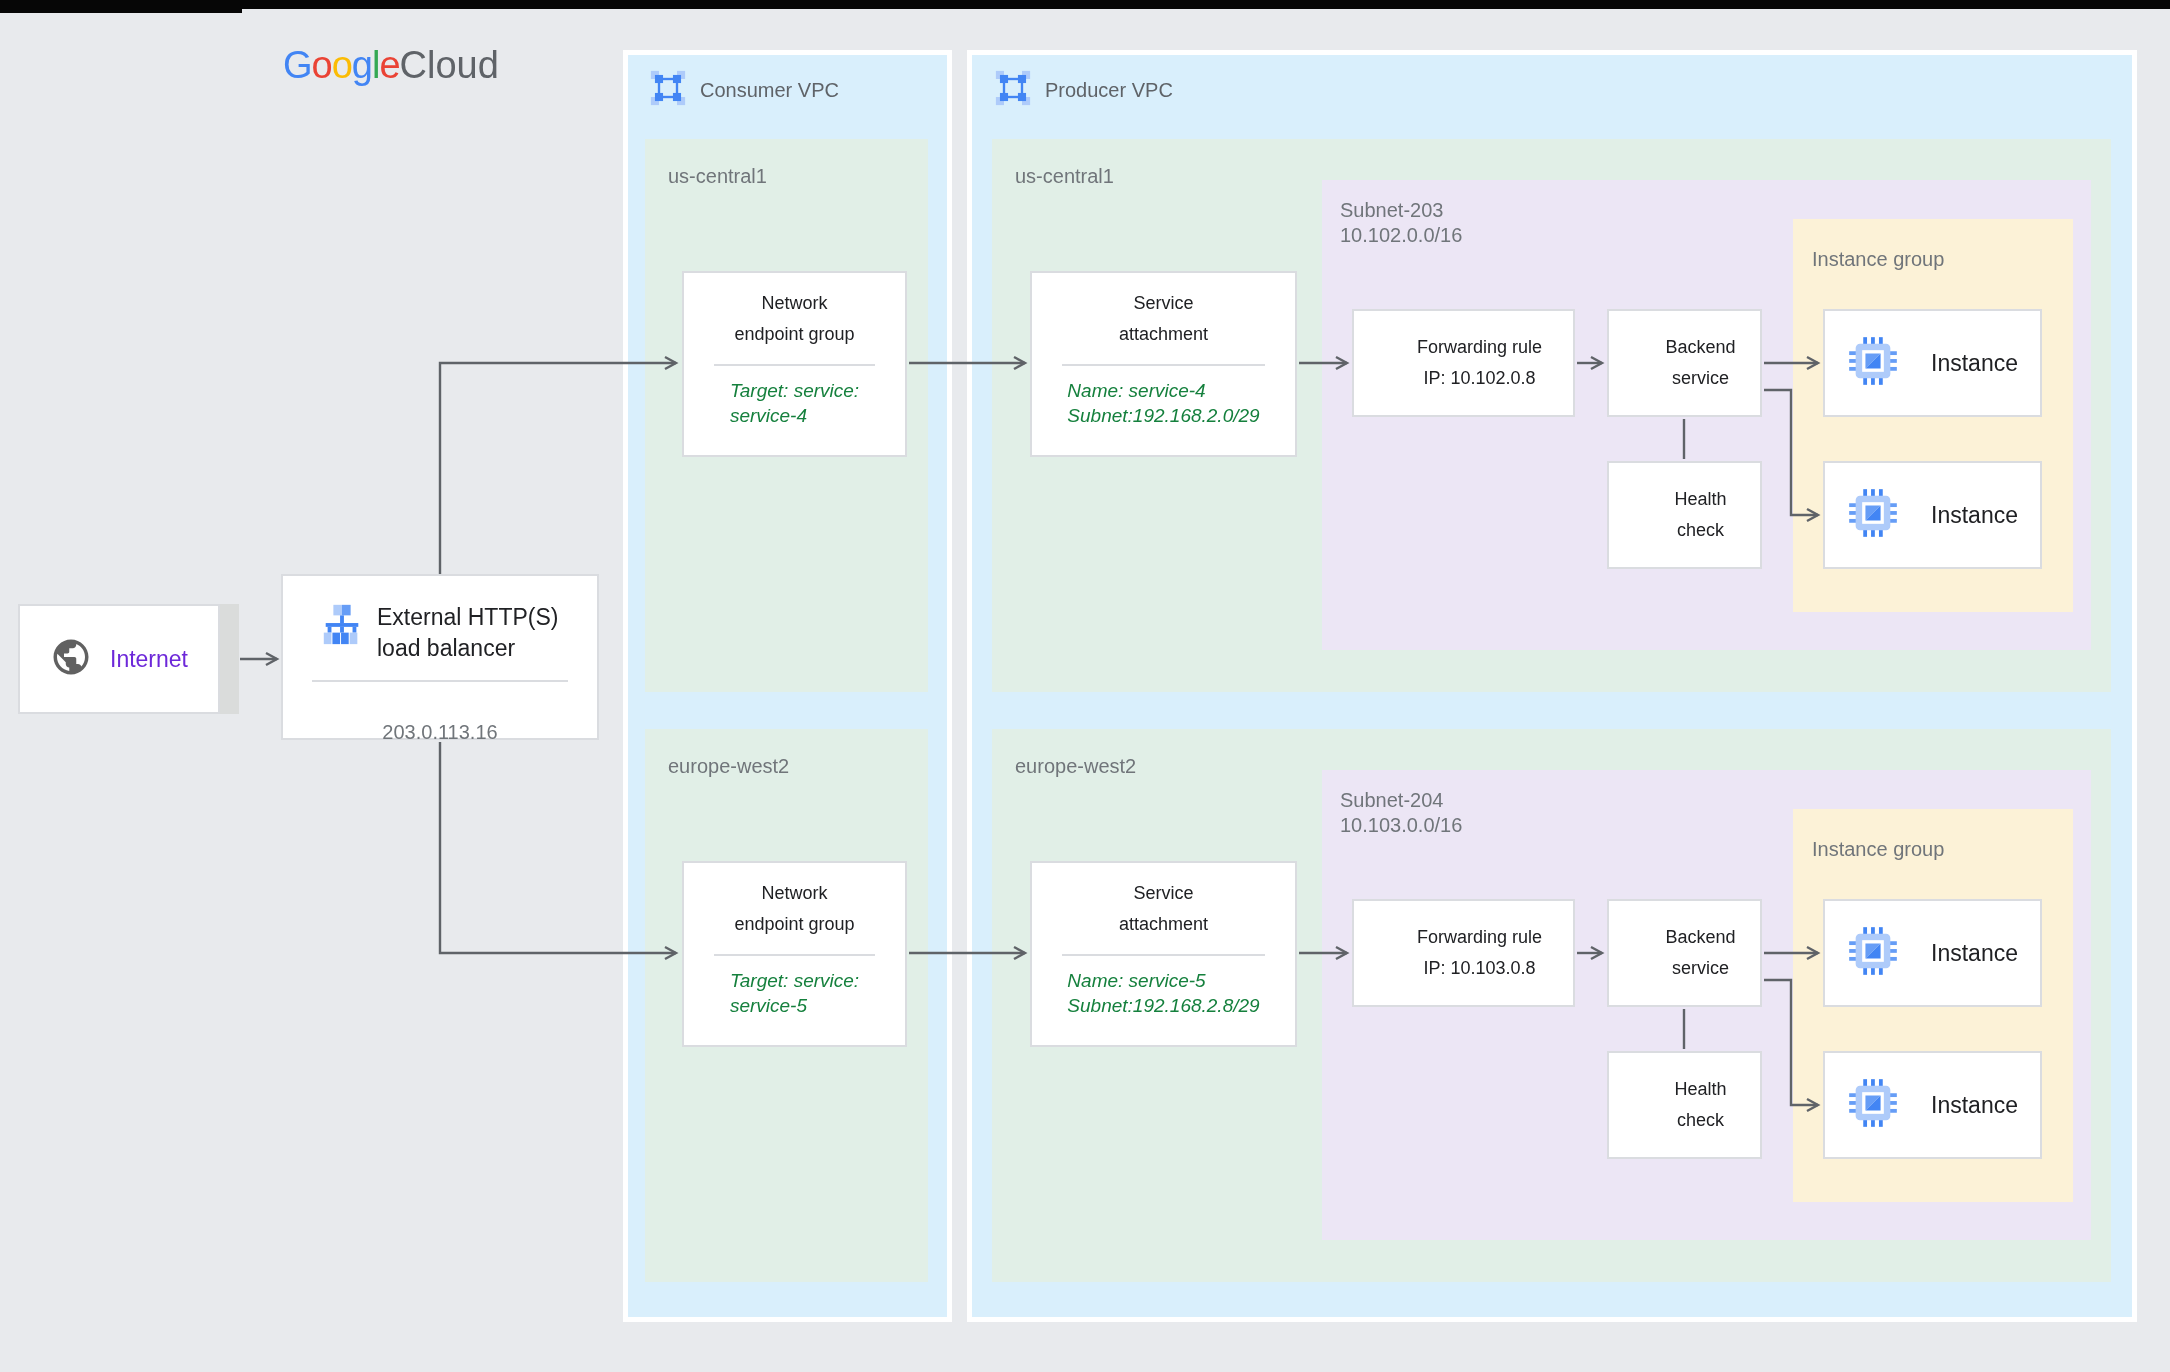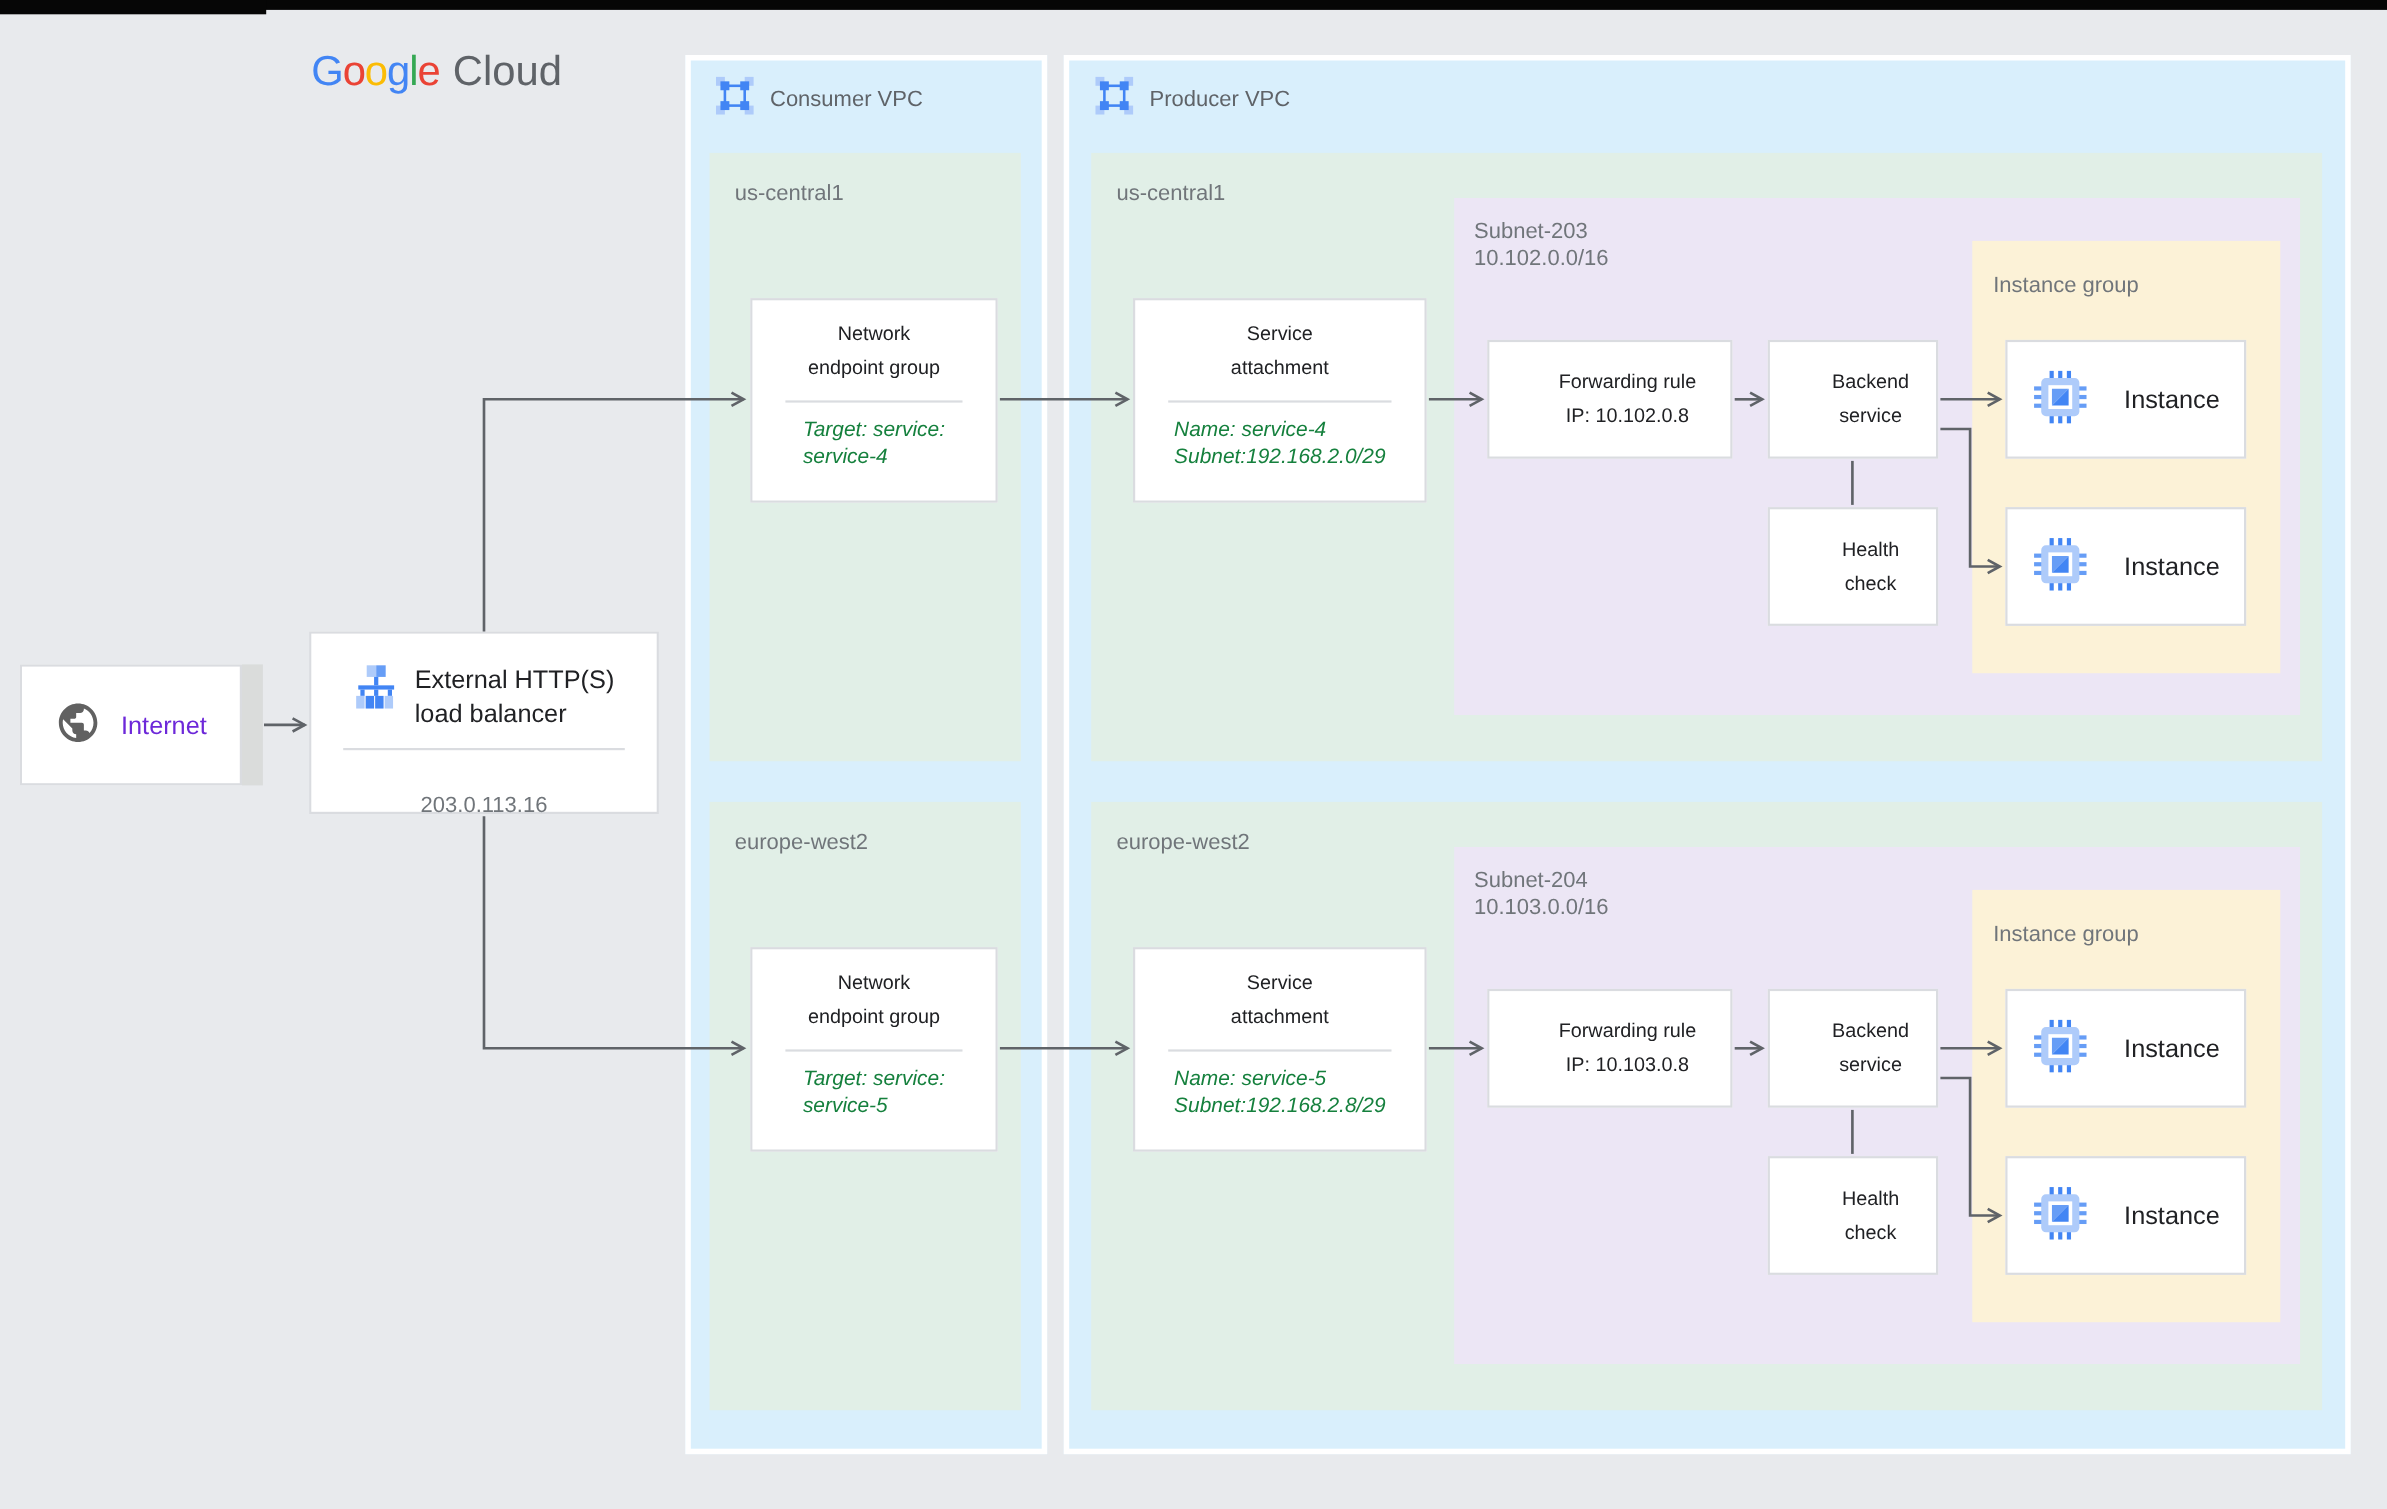--- a/index.html
+++ b/index.html
@@ -8,21 +8,21 @@
     position:relative;width:2170px;height:1372px;background:#e8eaed;
     font-family:"Liberation Sans","DejaVu Sans",sans-serif;overflow:hidden;
   }
   .abs{position:absolute;}
   
   .bar-thin{left:0;top:0;width:2170px;height:9px;background:#060606;}
   .bar-thick{left:0;top:0;width:242px;height:13px;background:#060606;}
   
   .logo{left:283px;top:42px;height:46px;display:flex;align-items:center;
         font-size:38px;font-weight:500;letter-spacing:-1px;}
-  .logo .cloud{color:#5f6368;font-weight:400;margin-left:12px;letter-spacing:0;}
+  .logo .cloud{color:#5f6368;font-weight:400;margin-left:0;letter-spacing:0;}
   .lg-b{color:#4285F4}.lg-r{color:#EA4335}.lg-y{color:#FBBC05}.lg-g{color:#34A853}
   
   .vpc{background:#d9effc;border:5px solid #ffffff;}
   .region{background:#e1efe7;}
   .subnet{background:#ece6f5;}
   .igroup{background:#fcf2d7;}
   
   .vpc-label{display:flex;align-items:center;gap:14px;font-size:20px;color:#5f6368;height:40px;}
   .zone-label{font-size:20px;color:#70757a;line-height:25px;}
   

